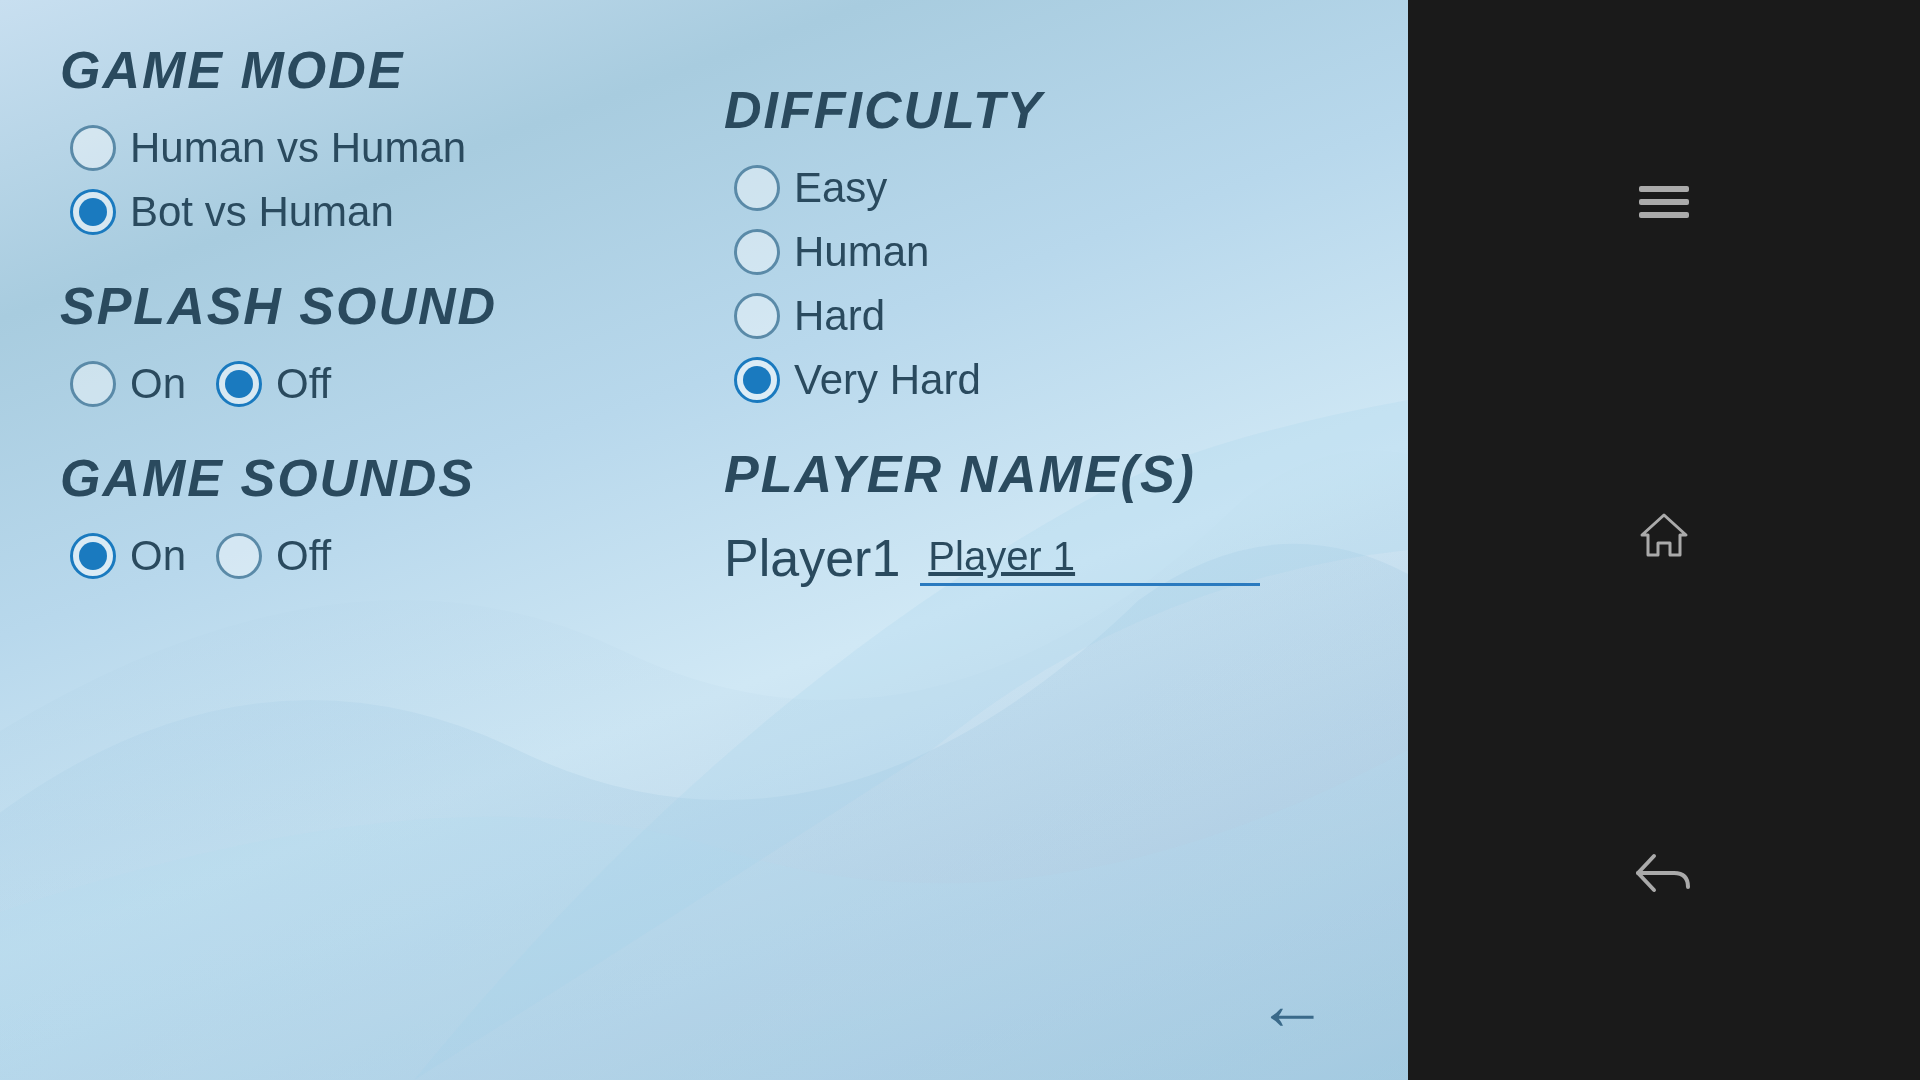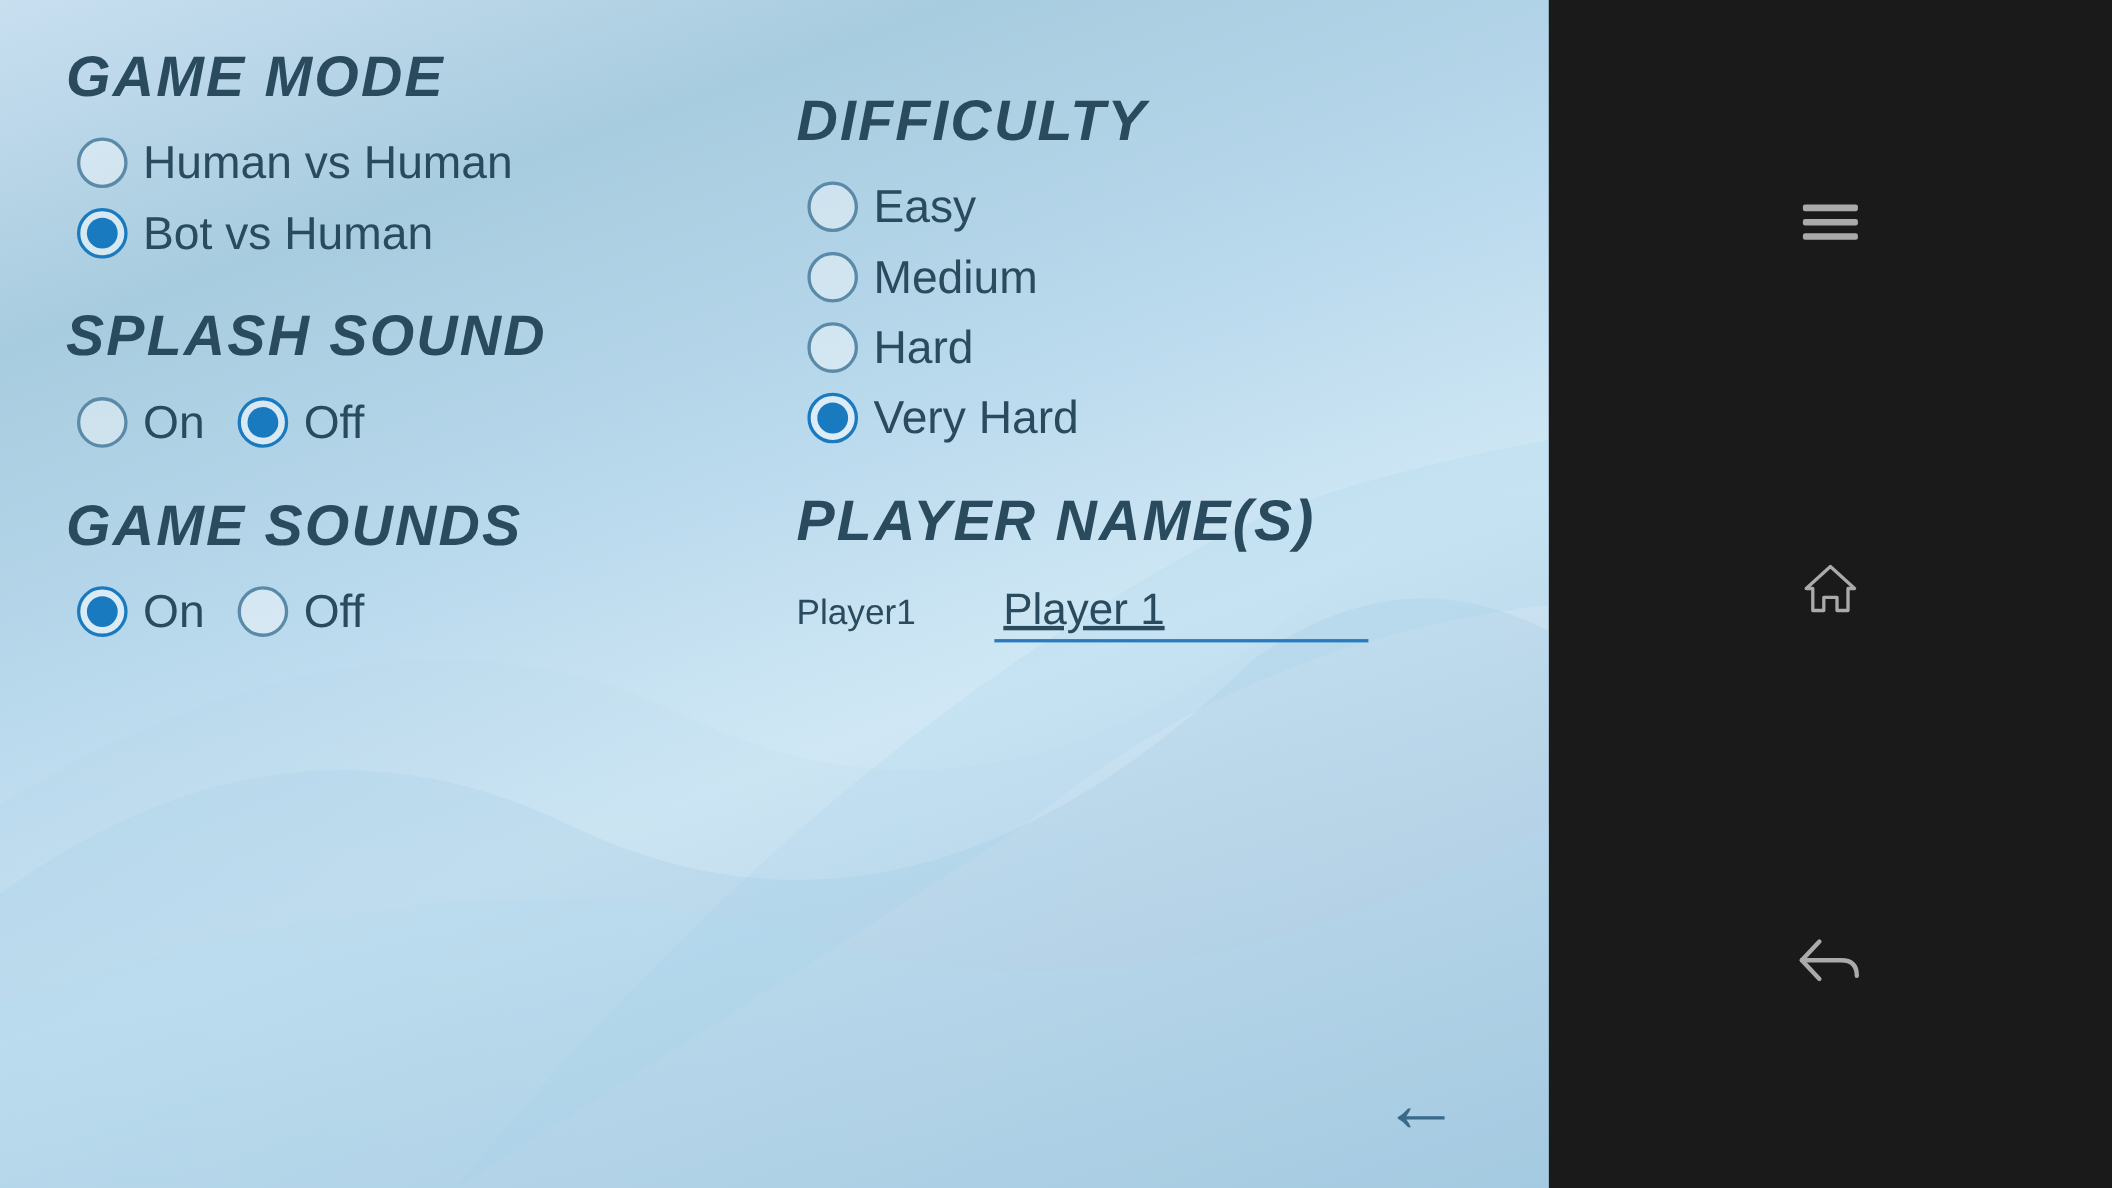--- a/index.html
+++ b/index.html
@@ -111,21 +111,21 @@
     }
 
     .player-name-row {
       display: flex;
       align-items: center;
       gap: 20px;
       margin-top: 14px;
     }
 
     .player-label {
-      font-size: 32px;
+      font-size: 52px;
       color: #2a4a5e;
       font-weight: 400;
       min-width: 160px;
     }
 
     .player-input {
       font-size: 40px;
       color: #2a4a5e;
       background: transparent;
       border: none;
@@ -251,21 +251,21 @@
     <div class="right-panel">
 
       <div class="section-title">DIFFICULTY</div>
       <div class="radio-group">
         <div class="radio-item">
           <div class="radio-circle"></div>
           <span class="radio-label">Easy</span>
         </div>
         <div class="radio-item">
           <div class="radio-circle"></div>
-          <span class="radio-label">Medium</span>
+          <span class="radio-label">Human</span>
         </div>
         <div class="radio-item">
           <div class="radio-circle"></div>
           <span class="radio-label">Hard</span>
         </div>
         <div class="radio-item">
           <div class="radio-circle selected"></div>
           <span class="radio-label">Very Hard</span>
         </div>
       </div>

